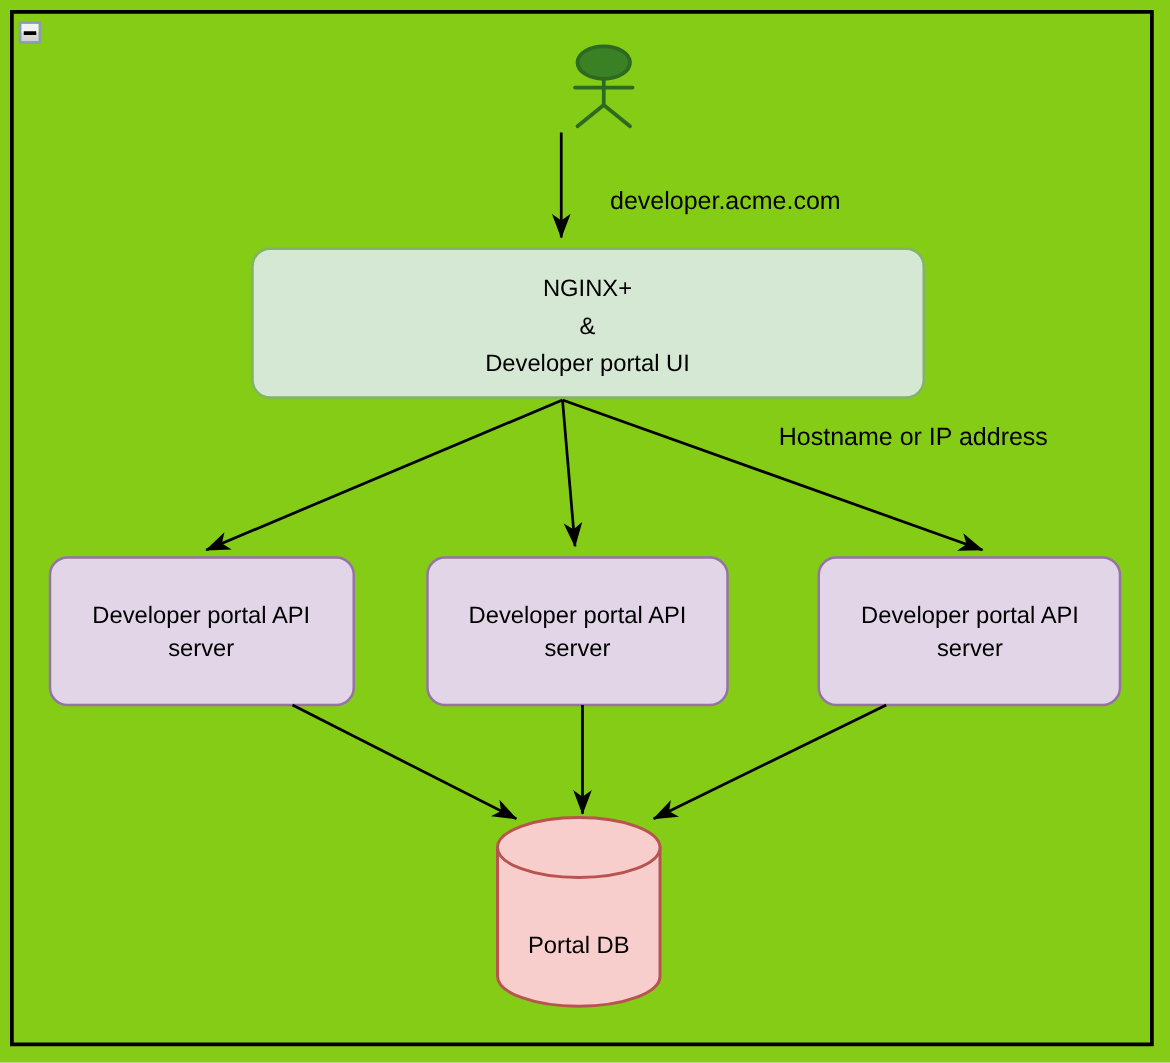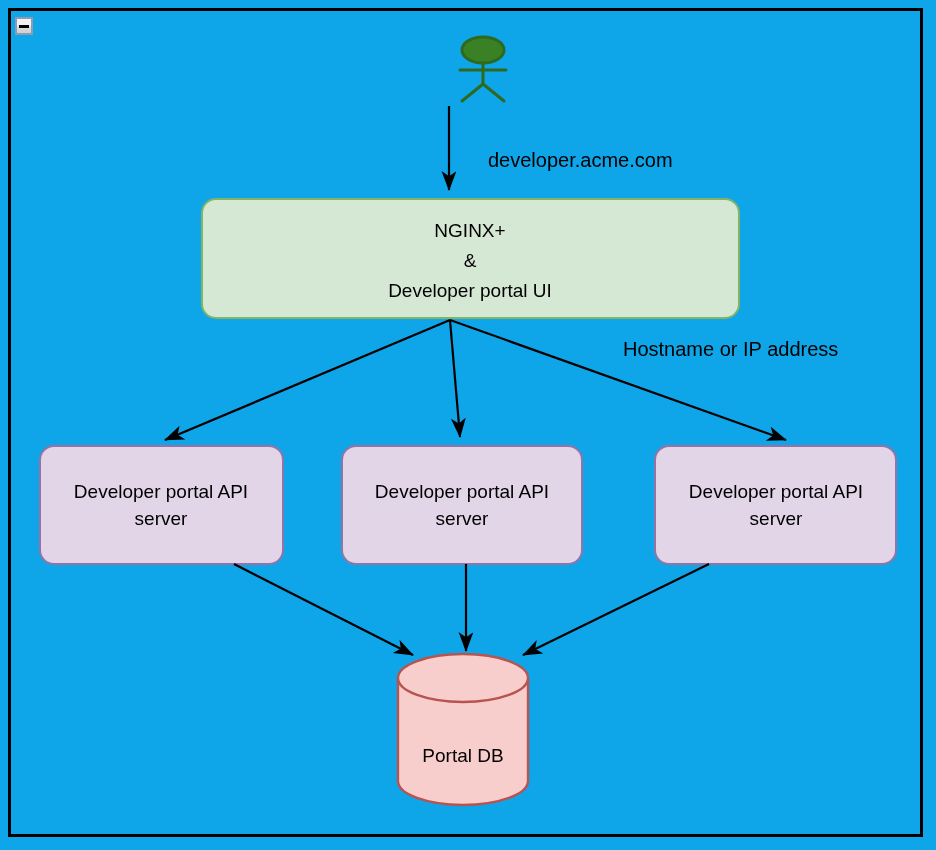--- a/index.html
+++ b/index.html
@@ -12,21 +12,21 @@
     width: 936px;
     height: 850px;
     font-family: "Liberation Sans", sans-serif;
     overflow: hidden;
   }
 
   #diagram-canvas {
     position: relative;
     width: 936px;
     height: 850px;
-    background: #0ea5e9;
+    background: #84cc16;
   }
 
   
   .frame {
     position: absolute;
     left: 8px;
     top: 8px;
     width: 915px;
     height: 829px;
     border: 3px solid #000000;

